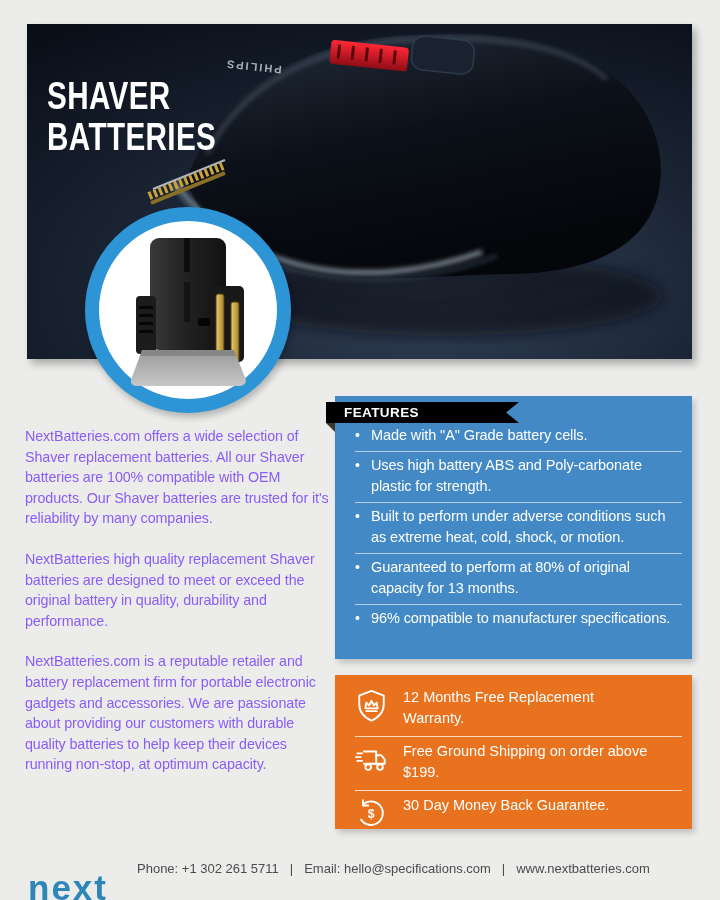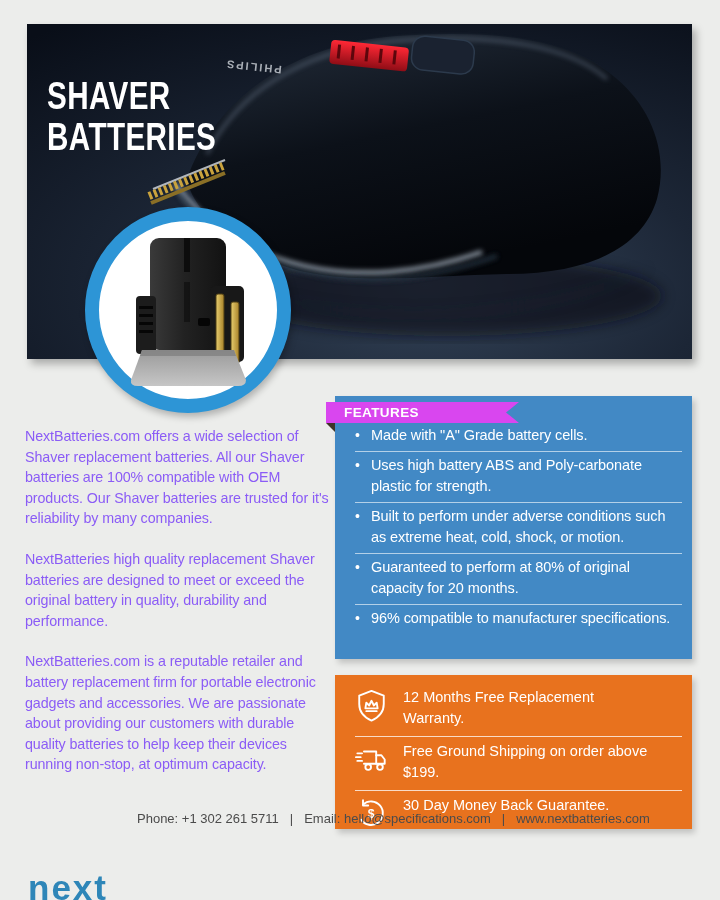--- a/index.html
+++ b/index.html
@@ -29,42 +29,42 @@
 
   
   .features-box { position:absolute; left:335px; top:396px; width:357px; height:263px;
                   background:#4289c5; z-index:1; box-shadow:3px 4px 6px rgba(0,0,0,0.18); }
   .features-list { list-style:none; padding:26px 10px 0 20px; color:#ffffff; }
   .features-list li { display:flex; padding:3px 0 5px 0; font-size:14.5px; line-height:21px;
                       letter-spacing:-0.1px; border-bottom:1px solid rgba(255,255,255,0.6); }
   .features-list li:last-child { border-bottom:none; }
   .bullet { width:16px; flex:none; font-size:14px; }
 
-  .ribbon { position:absolute; left:326px; top:402px; width:193px; height:21px; background:#d946ef;
+  .ribbon { position:absolute; left:326px; top:402px; width:193px; height:21px; background:#000000;
             z-index:3; color:#ffffff; font-weight:bold; font-size:13.5px; letter-spacing:0.4px;
             line-height:21px; padding-left:18px;
             clip-path:polygon(0 0, 100% 0, calc(100% - 13px) 50%, 100% 100%, 0 100%); }
   .ribbon-fold { position:absolute; left:326px; top:423px; width:9px; height:9px; background:#3f3428;
                  z-index:2; clip-path:polygon(0 0, 100% 0, 100% 100%); }
 
   
   .benefits-box { position:absolute; left:335px; top:675px; width:357px; height:154px;
                   background:#e8721e; color:#ffffff; padding:8px 10px 0 20px;
                   box-shadow:3px 4px 6px rgba(0,0,0,0.18); }
   .benefit-row { display:flex; gap:15px; align-items:flex-start; padding:4px 0 7px 0;
                  border-bottom:1px solid rgba(255,255,255,0.75); }
   .benefit-row:last-child { border-bottom:none; }
   .benefit-icon { width:33px; height:33px; flex:none; margin-top:2px; }
   .benefit-text { width:245px; font-size:14.5px; line-height:21px; }
 
   
   .footer-logo { position:absolute; left:28px; top:831px; }
   .logo-main { font-size:35px; line-height:34px; font-weight:bold; letter-spacing:2px; color:#2e86b8;margin-top:40px; }
   .logo-sub  { font-size:9.5px; font-weight:bold; letter-spacing:4.2px; color:#21567d; margin-top:1px; }
-  .footer-contact { position:absolute; left:137px; top:811px; font-size:13px; color:#4b4b4b;
+  .footer-contact { position:absolute; left:137px; top:861px; font-size:13px; color:#4b4b4b;
                     display:flex; gap:11px; white-space:nowrap; }
 </style>
 </head>
 <body>
 
 <div class="page">
 
   <div class="hero">
     <svg width="665" height="335" viewBox="0 0 665 335">
       <defs>
@@ -186,21 +186,21 @@
       <li>
         <span class="bullet">•</span>
         <span>Uses high battery ABS and Poly-carbonate plastic for strength.</span>
       </li>
       <li>
         <span class="bullet">•</span>
         <span>Built to perform under adverse conditions such as extreme heat, cold, shock, or motion.</span>
       </li>
       <li>
         <span class="bullet">•</span>
-        <span>Guaranteed to perform at 80% of original capacity for 20 months.</span>
+        <span>Guaranteed to perform at 80% of original capacity for 13 months.</span>
       </li>
       <li>
         <span class="bullet">•</span>
         <span>96% compatible to manufacturer specifications.</span>
       </li>
     </ul>
   </div>
 
   <div class="benefits-box">
 

